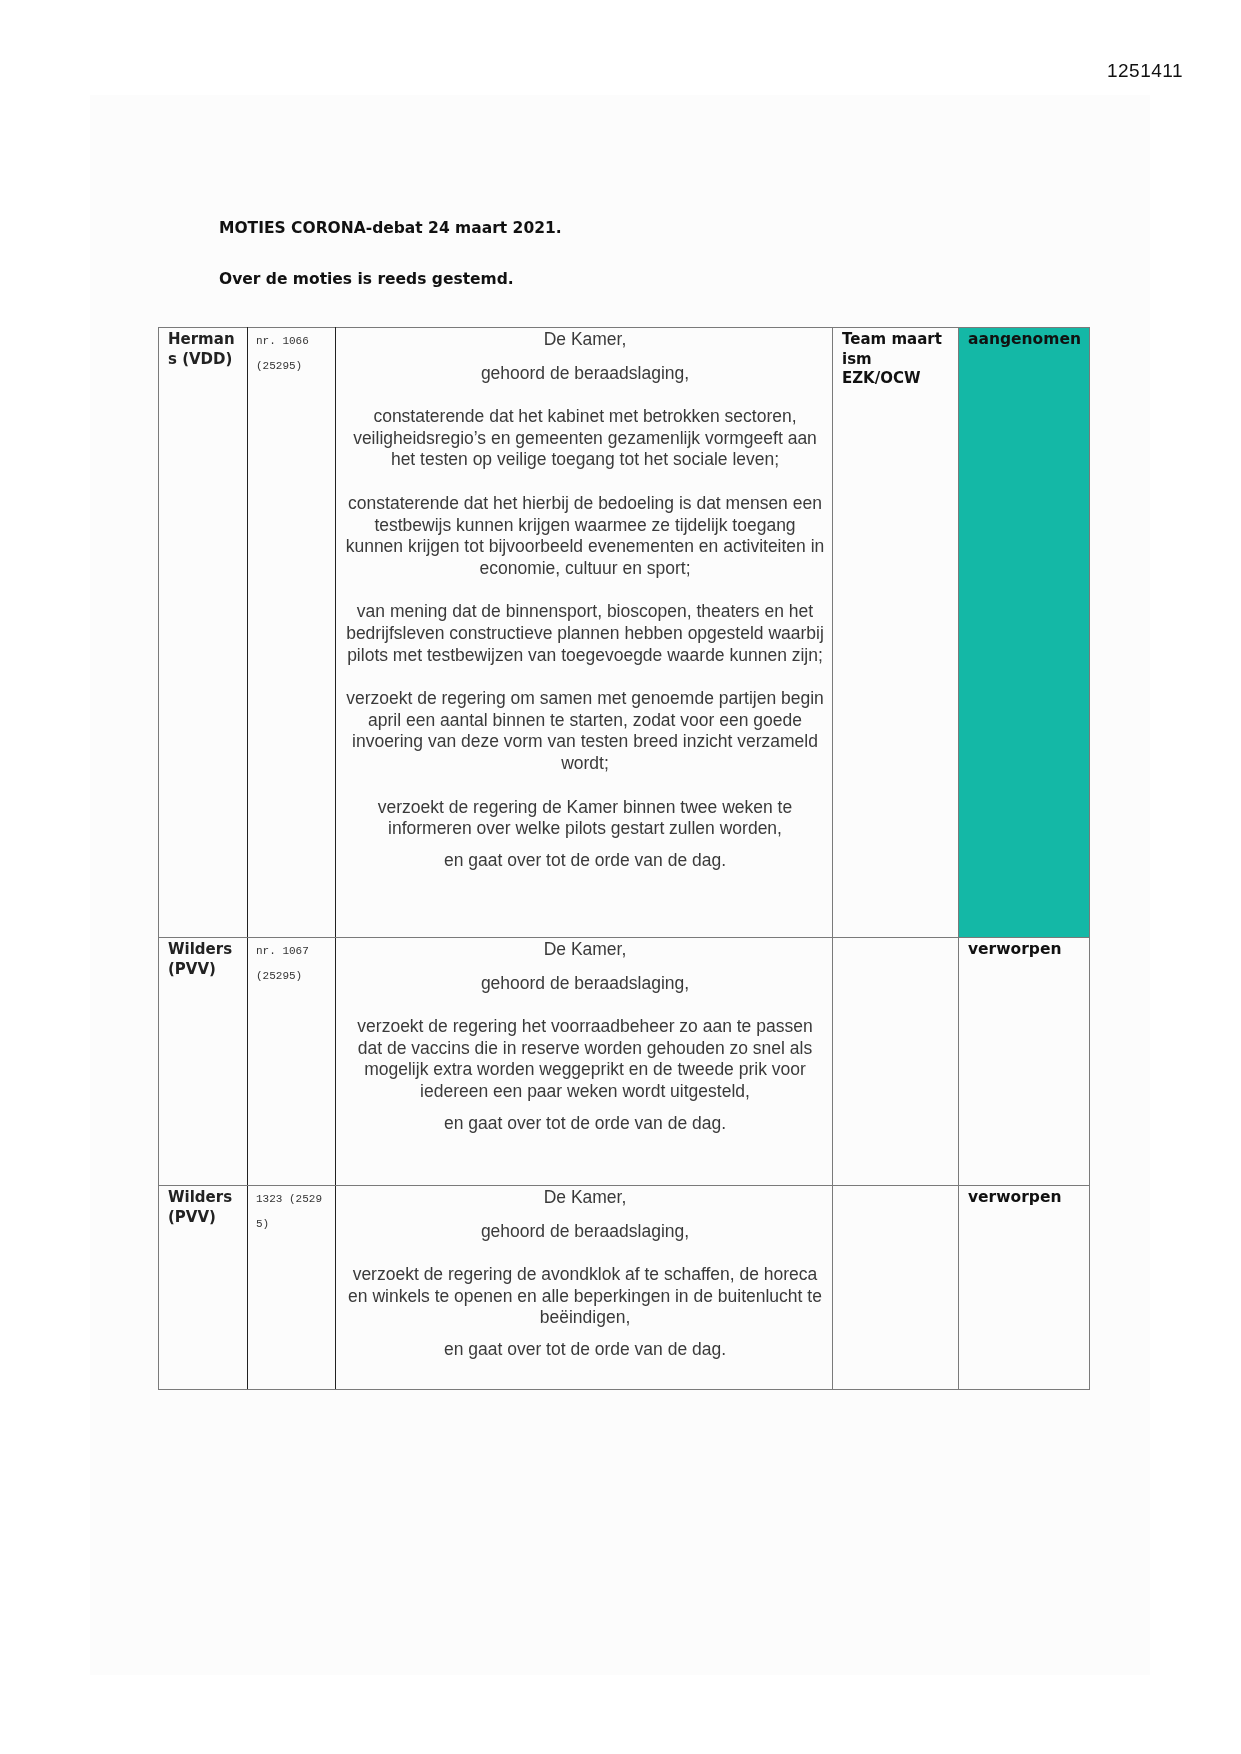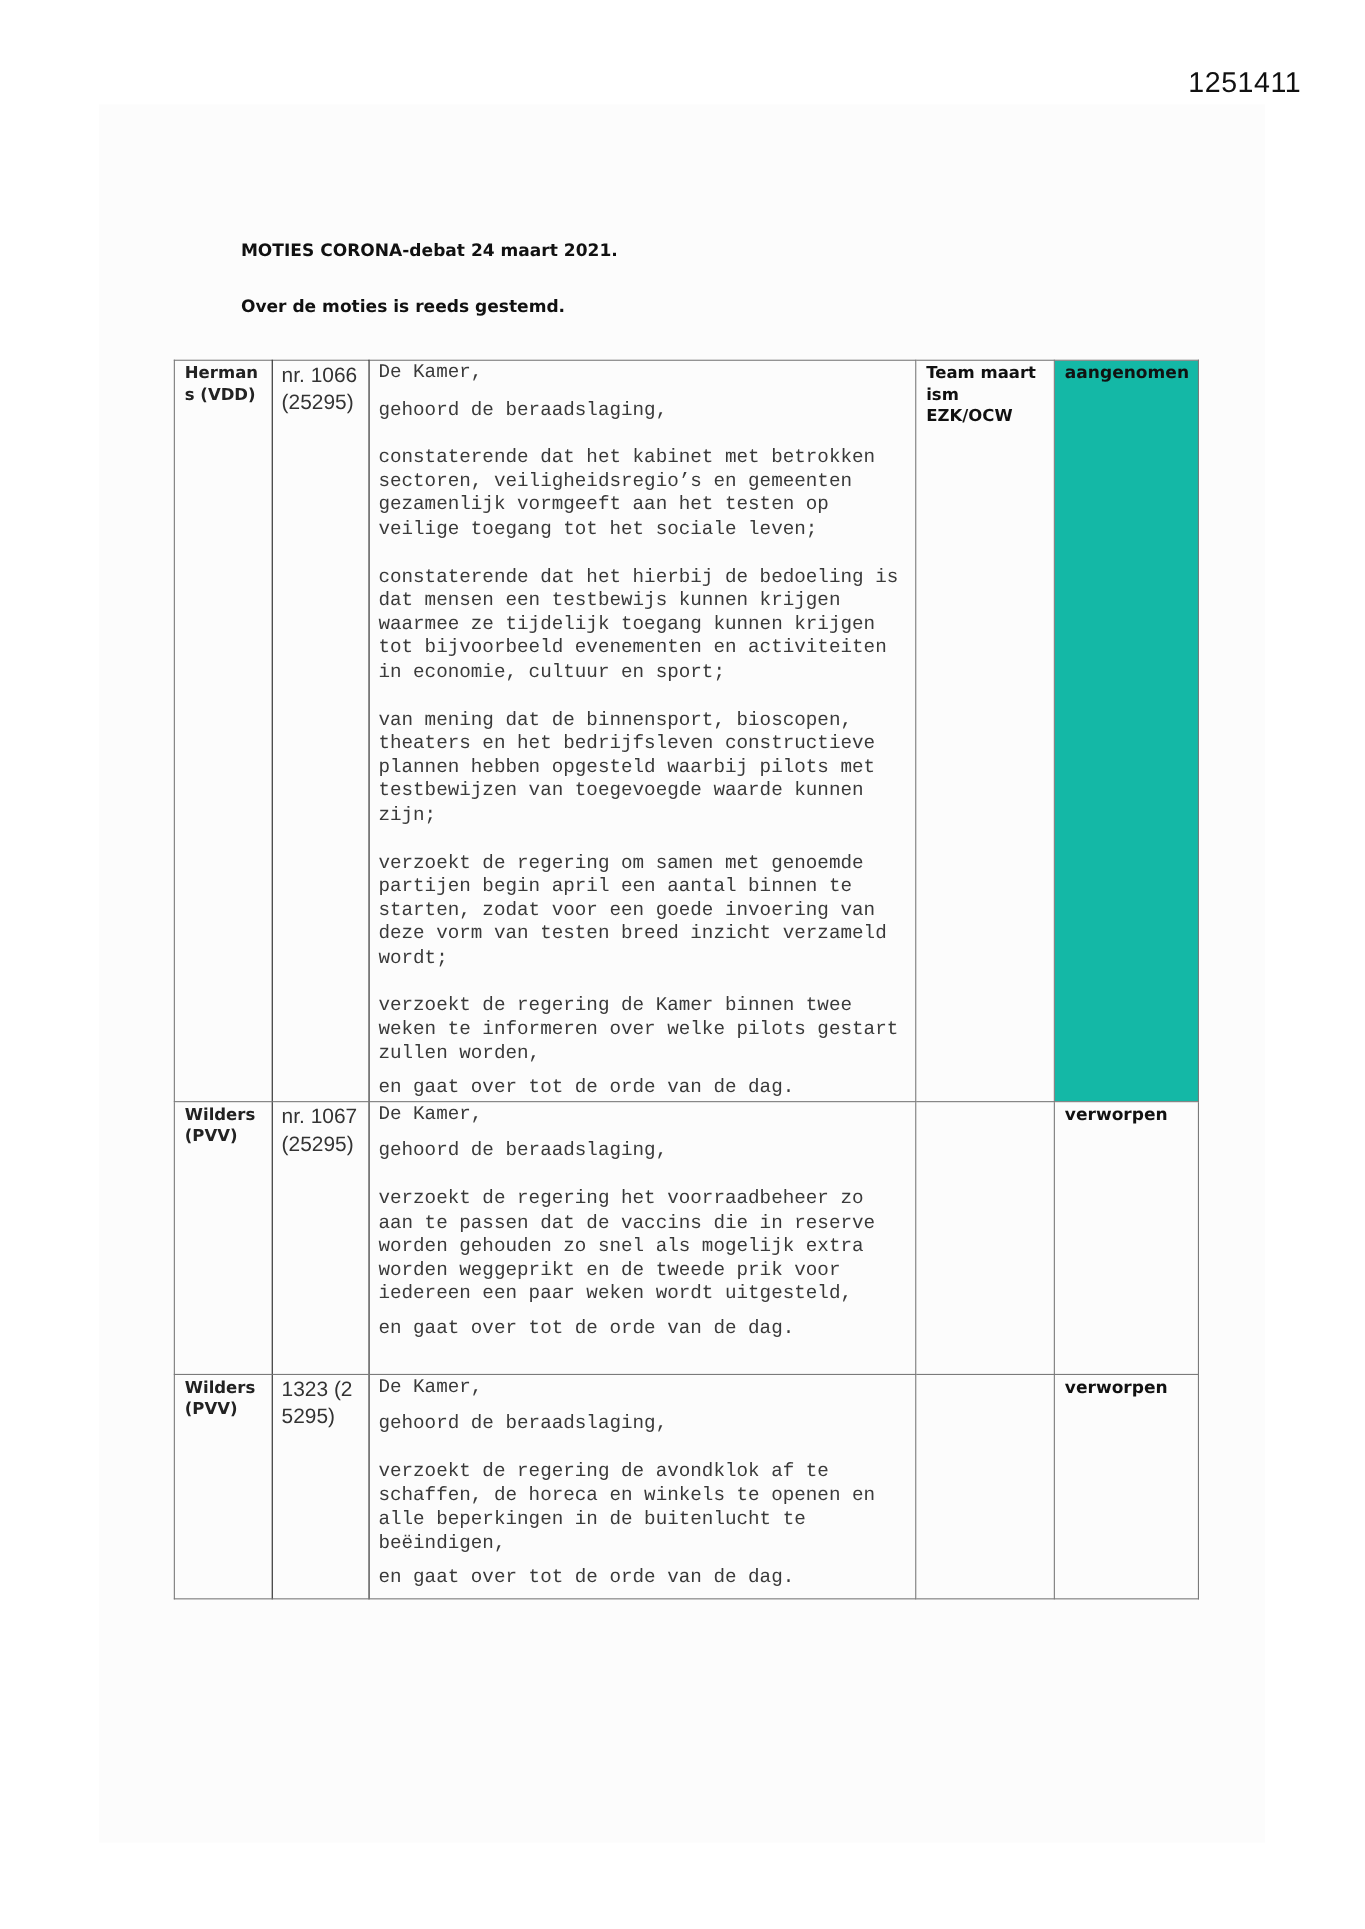--- a/index.html
+++ b/index.html
@@ -6,21 +6,21 @@
     body {
       width: 1241px; height: 1754px; position: relative;
       background: #ffffff; overflow: hidden;
     }
     .scan-area {
       position: absolute; left: 90px; top: 95px; width: 1060px; height: 1580px;
       background: #fcfcfc;
     }
     .doc-id {
       position: absolute; right: 58px; top: 60px;
-      font-family: "Liberation Sans", sans-serif; font-size: 26px; color: #111;
+      font-family: "Liberation Sans", sans-serif; font-size: 19px; color: #111;
       letter-spacing: 0.5px;
     }
     .heading {
       position: absolute; left: 219px;
       font-family: "DejaVu Sans", sans-serif; font-weight: bold; font-size: 15.5px; color: #111;
     }
     .heading.h1 { top: 219px; }
     .heading.h2 { top: 270px; }
 
     table.motions {
@@ -37,26 +37,26 @@
     .vcell {
       font-family: "DejaVu Sans", sans-serif; font-weight: bold; font-size: 15px;
       line-height: 19.5px; color: #222; padding: 2px 8px 0 9px;
     }
     .hdr-cell {
       font-family: "DejaVu Sans", sans-serif; font-weight: bold; font-size: 15.5px;
       line-height: 19.5px; color: #222; padding: 2px 7px 0 9px;
     }
     .hdr-cell.dark { color: #111; }
     .nrcell {
-      font-family: Liberation Sans, sans-serif; font-size: 19px;
+      font-family: Liberation Mono, monospace; font-size: 11px;
       line-height: 25px; color: #333; padding: 1px 6px 0 8px;
     }
     .content {
-      font-family: Liberation Mono, monospace; font-size: 17.5px;
-      line-height: 21.6px; color: #3a3a3a; padding: 1px 6px 0 8px;
+      font-family: Liberation Sans, sans-serif; font-size: 17.5px;
+      line-height: 21.6px; color: #3a3a3a; padding: 1px 6px 0 8px; text-align: center;
     }
     .content p { margin: 0; }
     .content p.gap-lg { margin-top: 12px; }
     .content p.gap { margin-top: 22px; }
     .content p.closing { margin-top: 10px; }
     .green { background: #14b8a6; }
     .status {
       font-family: "DejaVu Sans", sans-serif; font-weight: bold; font-size: 15.5px;
       line-height: 19.5px; color: #111; padding: 2px 6px 0 9px; word-break: break-all;
     }

